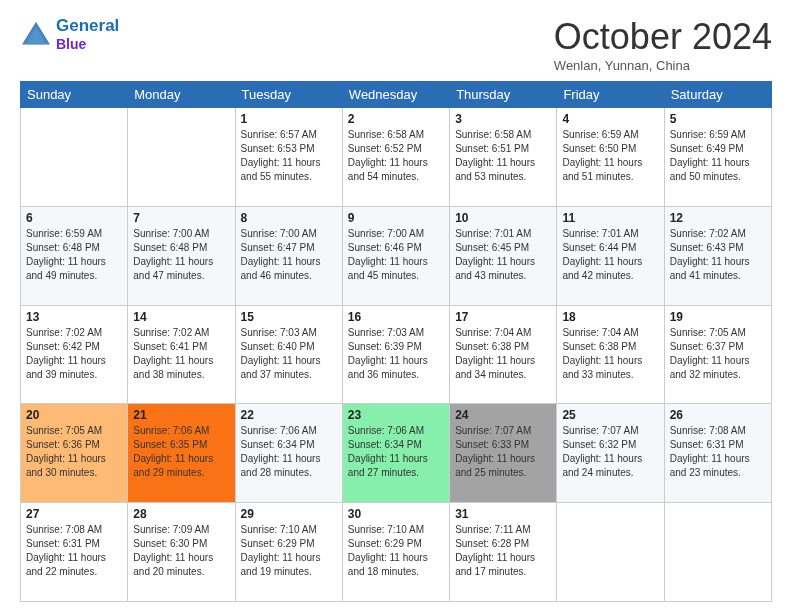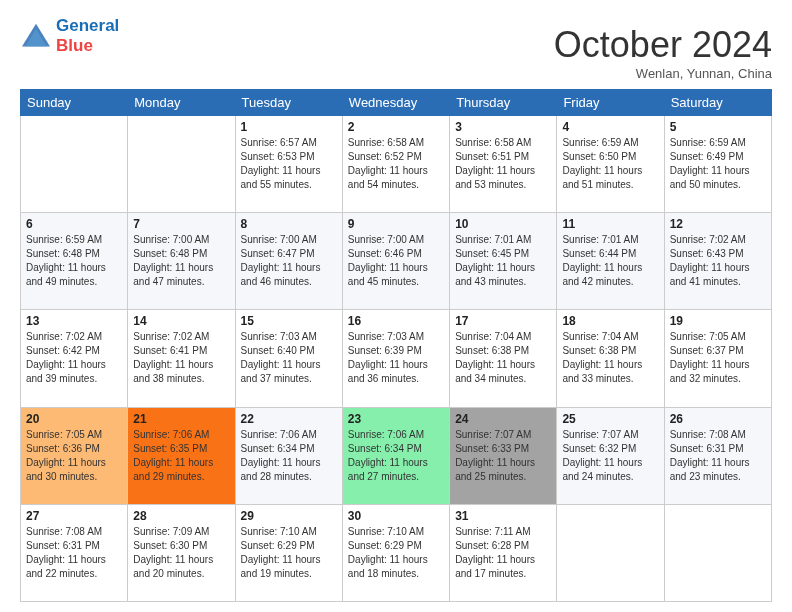--- a/index.html
+++ b/index.html
@@ -27,22 +27,21 @@
     .logo {
       display: flex;
       align-items: center;
       gap: 4px;
     }
     .logo-icon {
       width: 32px;
       height: 28px;
     }
     .title-block {
-      text-align: right;
-      margin-top: 8px;
+      text-align: left;
     }
     .month-title {
       font-size: 36px;
       color: #333;
       font-weight: normal;
     }
     .subtitle {
       font-size: 13px;
       color: #555;
     }
@@ -93,21 +92,21 @@
 
 <div class="page">
   <div class="header">
     <div class="logo">
       <svg class="logo-icon" viewBox="0 0 36 32" xmlns="http://www.w3.org/2000/svg">
         <polygon points="18,2 34,28 2,28" fill="#2a6db5" opacity="0.85"></polygon>
         <polygon points="18,8 30,28 6,28" fill="#5a9fd4" opacity="0.6"></polygon>
       </svg>
       <div>
         <div style="font-size:17px;font-weight:bold;color:#1a6eb5;line-height:1.15;">General</div>
-        <div style="font-size:17px;font-weight:bold;color:#ef4444;line-height:1.15;">Blue</div>
+        <div style="font-size:14px;font-weight:bold;color:#6d28d9;line-height:1.15;">Blue</div>
       </div>
     </div>
     <div class="title-block">
       <div class="month-title">October 2024</div>
       <div class="subtitle">Wenlan, Yunnan, China</div>
     </div>
   </div>
 
   <table class="calendar">
     <thead>

